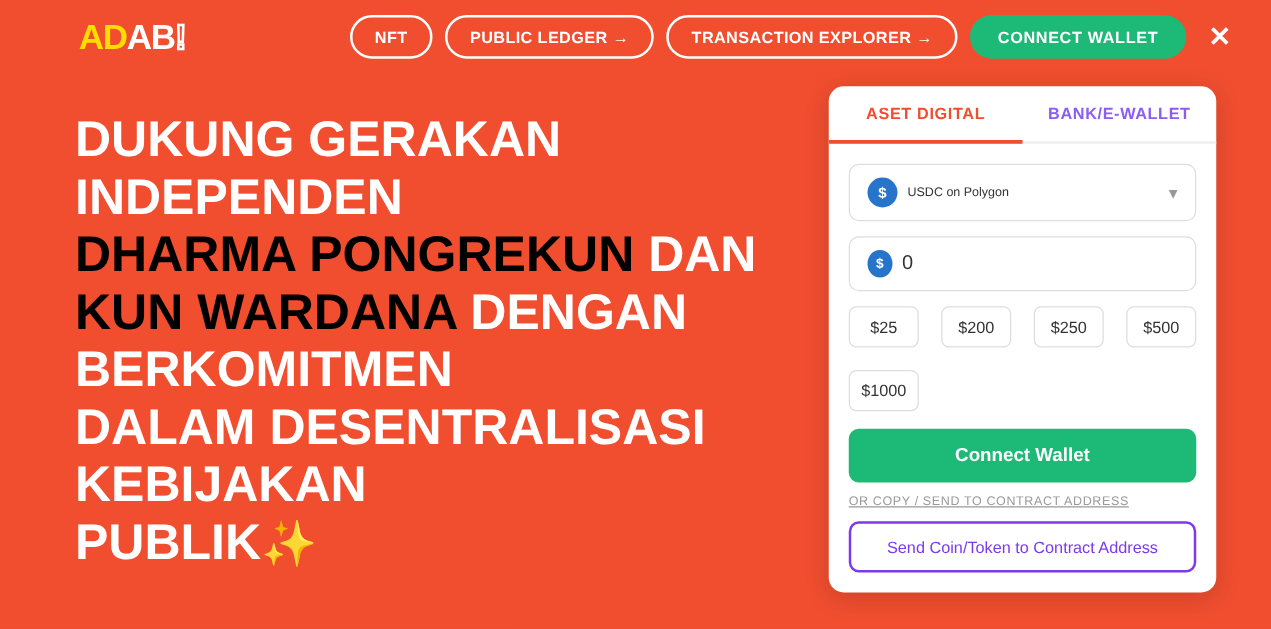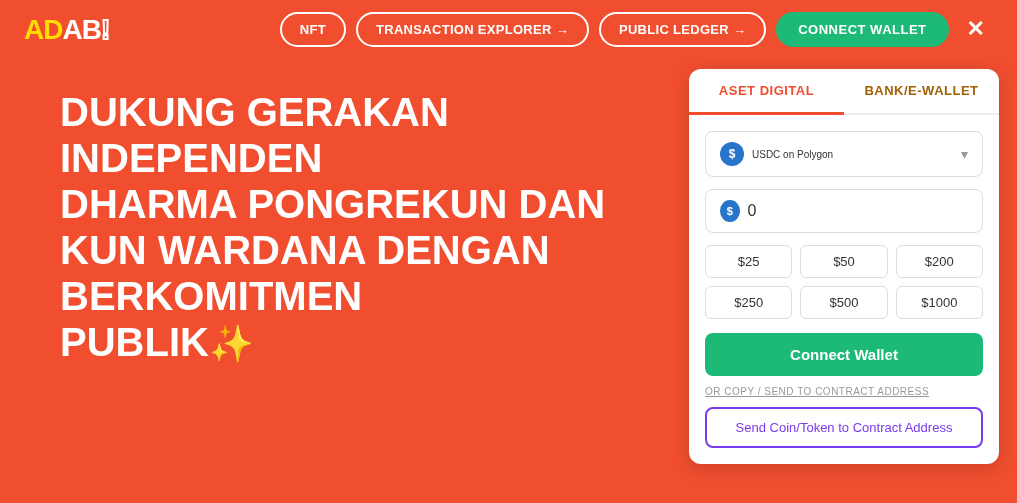--- a/index.html
+++ b/index.html
@@ -18,20 +18,21 @@
       align-items: center;
       justify-content: space-between;
       padding: 12px 24px;
       background: #f04e2f;
     }
 
     .logo-area {
       display: flex;
       align-items: center;
       gap: 10px;
+      margin-left: 39px;
     }
 
     .logo-text {
       display: flex;
       align-items: baseline;
       gap: 2px;
     }
 
     .logo-adab {
       font-size: 28px;
@@ -50,21 +51,21 @@
 
     .logo-tagline {
       font-size: 11px;
       color: white;
       line-height: 1.3;
       max-width: 130px;
     }
 
     nav {
       display: flex;
-      align-items: flex-start;
+      align-items: flex-end;
       gap: 10px;
     }
 
     .nav-btn {
       border: 2px solid white;
       background: transparent;
       color: white;
       padding: 8px 18px;
       border-radius: 25px;
       font-size: 13px;
@@ -113,52 +114,52 @@
 
     .hero-title {
       font-size: 40px;
       font-weight: 900;
       color: white;
       line-height: 1.15;
       text-transform: uppercase;
     }
 
     .hero-title .yellow {
-      color: #ffffff;
+      color: #000000;
     }
 
     .sparkle {
       font-size: 36px;
     }
 
     
     .card {
       background: white;
       border-radius: 12px;
       width: 310px;
       min-width: 310px;
       padding: 0;
       box-shadow: 0 4px 20px rgba(0,0,0,0.15);
       position: absolute;
-      right: 18px;
+      right: 44px;
       top: 10px;
     }
 
     .card-tabs {
       display: flex;
       border-bottom: 2px solid #eee;
     }
 
     .card-tab {
       flex: 1;
       text-align: center;
       padding: 14px 8px;
       font-size: 13px;
       font-weight: 700;
-      color: #a16207;
+      color: #8b5cf6;
       cursor: pointer;
       letter-spacing: 0.5px;
     }
 
     .card-tab.active {
       color: #f04e2f;
       border-bottom: 3px solid #f04e2f;
       margin-bottom: -2px;
     }
 
@@ -233,22 +234,22 @@
     .amount-input {
       border: none;
       outline: none;
       font-size: 16px;
       color: #333;
       width: 100%;
     }
 
     .preset-grid {
       display: grid;
-      grid-template-columns: 1fr 1fr 1fr;
-      gap: 8px;
+      grid-template-columns: 1fr 1fr 1fr 1fr;
+      gap: 18px;
       margin-bottom: 14px;
     }
 
     .preset-btn {
       border: 1px solid #ddd;
       background: white;
       border-radius: 6px;
       padding: 8px;
       font-size: 13px;
       color: #333;
@@ -299,37 +300,38 @@
   <div class="logo-area">
     <div class="logo-text">
       <div class="logo-adab">
         <span class="ad">AD</span><span style="color:white;">AB</span><span class="exclaim" style="color:#f04e2f; -webkit-text-stroke: 2px white;">!</span>
       </div>
     </div>
   </div>
 
   <nav>
     <button class="nav-btn">NFT</button>
+    <button class="nav-btn with-arrow">PUBLIC LEDGER</button>
     <button class="nav-btn with-arrow">TRANSACTION EXPLORER</button>
-    <button class="nav-btn with-arrow">PUBLIC LEDGER</button>
     <button class="connect-btn">CONNECT WALLET</button>
     <span class="twitter-icon">✕</span>
   </nav>
 </header>
 
 <main>
   <div class="hero-text">
     <div class="hero-title">
       <div>DUKUNG GERAKAN INDEPENDEN</div>
       <div>
         <span class="yellow">DHARMA PONGREKUN</span><span> DAN</span>
       </div>
       <div>
         <span class="yellow">KUN WARDANA</span><span> DENGAN BERKOMITMEN</span>
       </div>
+      <div>DALAM DESENTRALISASI KEBIJAKAN</div>
       <div>
         <span>PUBLIK</span><span class="sparkle">✨</span>
       </div>
     </div>
   </div>
 
   <div class="card">
     <div class="card-tabs">
       <div class="card-tab active">ASET DIGITAL</div>
       <div class="card-tab">BANK/E-WALLET</div>
@@ -346,21 +348,20 @@
 
       
       <div class="amount-input-wrapper">
         <div class="amount-icon">$</div>
         <input class="amount-input" type="text" value="0" style="">
       </div>
 
       
       <div class="preset-grid">
         <button class="preset-btn">$25</button>
-        <button class="preset-btn">$50</button>
         <button class="preset-btn">$200</button>
         <button class="preset-btn">$250</button>
         <button class="preset-btn">$500</button>
         <button class="preset-btn">$1000</button>
       </div>
 
       
       <button class="connect-wallet-btn">Connect Wallet</button>
 
       <div class="or-copy">OR COPY / SEND TO CONTRACT ADDRESS</div>

